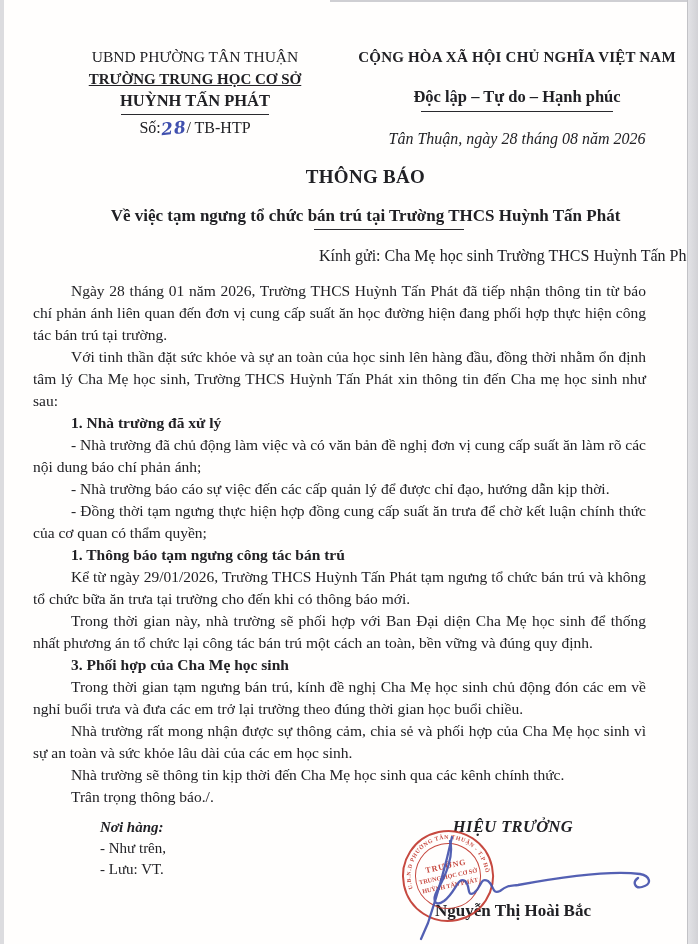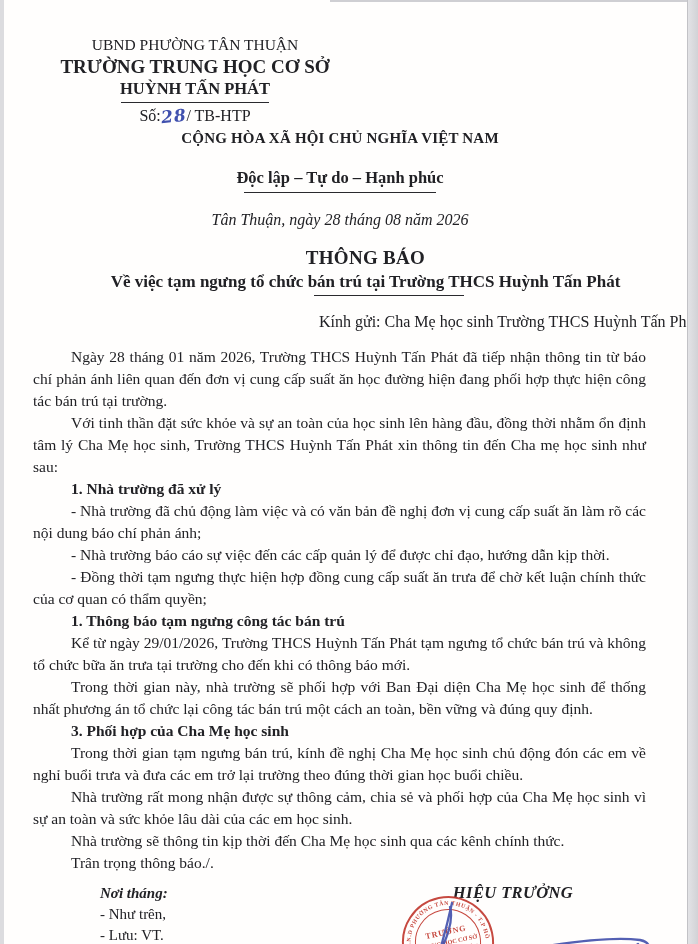--- a/index.html
+++ b/index.html
@@ -14,42 +14,42 @@
     box-sizing:border-box;
   }
   
   .edge-right{position:absolute;top:0;right:0;width:10px;height:100%;
     background:linear-gradient(to right,#e3e3e6,#d2d2d6);}
   .edge-right-line{position:absolute;top:0;right:10px;width:1px;height:100%;background:#c2c2c6;}
   .edge-left{position:absolute;top:0;left:0;width:4px;height:100%;background:#dcdcdf;}
   .edge-top{position:absolute;top:0;left:330px;right:10px;height:2px;background:#cfcfd3;}
 
   
-  .header{display:flex;padding-top:34px;flex-direction:column;}
+  .header{display:flex;padding-top:46px;}
   .hdr-left{width:318px;margin-left:36px;text-align:center;line-height:22px;}
   .hdr-left .l1{font-size:15.5px;}
-  .hdr-left .l2{font-size:19px;font-weight:bold;}
+  .hdr-left .l2{font-size:15px;font-weight:bold;text-decoration:underline;}
   .hdr-left .l3{font-size:16.5px;font-weight:bold;}
   .so-rule{width:148px;border-top:1.6px solid #2a2a2e;margin:2px auto 1px auto;}
   .so-line{font-size:16px;}
   .so-number{
     color:#4050ae;font-style:italic;font-weight:bold;font-size:17px;
     display:inline-block;transform:rotate(-6deg) translateY(1px);
     font-family:"DejaVu Serif",serif;letter-spacing:1px;
   }
   .hdr-right{flex:1;text-align:center;line-height:23px;padding-right:18px;}
   .hdr-right .l1{font-size:15px;font-weight:bold;letter-spacing:.2px;}
   .hdr-right .l2{font-size:16.5px;font-weight:bold;margin-top:16px;}
   .motto-rule{width:192px;border-top:1.6px solid #2a2a2e;margin:3px auto 0 auto;}
   .dateline{font-size:16px;font-style:italic;margin-top:15px;}
 
   
   .title-block{text-align:center;margin-top:16px;padding-left:33px;}
   .doc-title{font-size:19px;font-weight:bold;letter-spacing:.3px;}
-  .doc-subtitle{font-size:17px;font-weight:bold;margin-top:3px;}
+  .doc-subtitle{font-size:17px;font-weight:bold;margin-top:18px;}
   .subtitle-rule{width:150px;border-top:1.6px solid #2a2a2e;margin:3px auto 0 auto;transform:translateX(23px);}
   .salutation{text-align:right;font-size:16px;margin-top:17px;}
 
   
   .body-text{margin:15px 52px 0 33px;text-align:justify;font-size:15.5px;line-height:22px;}
   .body-text p{margin:0;text-indent:38px;}
   .body-text p.heading{font-weight:bold;}
 
   
   .footer{display:flex;justify-content:space-between;margin-top:9px;}
@@ -106,21 +106,21 @@
     <p>Trong thời gian này, nhà trường sẽ phối hợp với Ban Đại diện Cha Mẹ học sinh để thống nhất phương án tổ chức lại công tác bán trú một cách an toàn, bền vững và đúng quy định.</p>
     <p class="heading">3. Phối hợp của Cha Mẹ học sinh</p>
     <p>Trong thời gian tạm ngưng bán trú, kính đề nghị Cha Mẹ học sinh chủ động đón các em về nghỉ buổi trưa và đưa các em trở lại trường theo đúng thời gian học buổi chiều.</p>
     <p>Nhà trường rất mong nhận được sự thông cảm, chia sẻ và phối hợp của Cha Mẹ học sinh vì sự an toàn và sức khỏe lâu dài của các em học sinh.</p>
     <p>Nhà trường sẽ thông tin kịp thời đến Cha Mẹ học sinh qua các kênh chính thức.</p>
     <p>Trân trọng thông báo./.</p>
   </div>
 
   <div class="footer">
     <div class="recipients">
-      <div class="label">Nơi tháng:</div>
+      <div class="label">Nơi hàng:</div>
       <div>- Như trên,</div>
       <div>- Lưu: VT.</div>
     </div>
 
     <div class="sign-block">
       <div class="signer-title">HIỆU TRƯỞNG</div>
 
       <svg class="stamp-svg" viewBox="0 0 160 160" xmlns="http://www.w3.org/2000/svg">
         <g transform="rotate(-12 80 80)" fill="none" stroke="#c23a30">
           <circle cx="80" cy="80" r="72" stroke-width="3.2"></circle>

